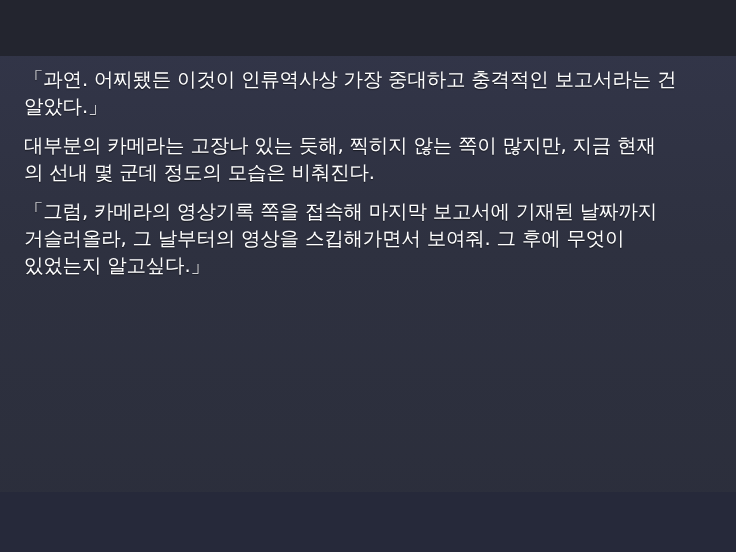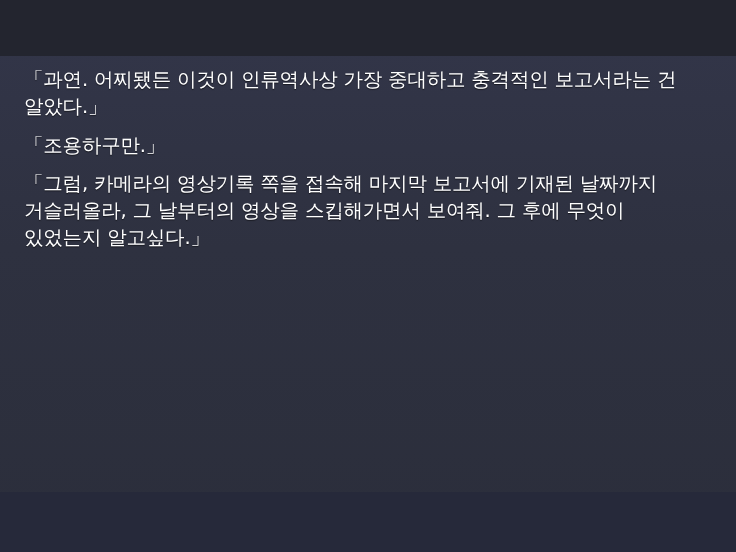--- a/index.html
+++ b/index.html
@@ -72,21 +72,22 @@
 </head>
 <body>
 
 <div id="page">
 
   <div id="top-band"></div>
 
   <div id="text-area">
     <p class="para">「과연. 어찌됐든 이것이 인류역사상 가장 중대하고 충격적인 보고서라는 건
 알았다.」</p>
-    <p class="para tight">「조용하구만.」</p>
+    <p class="para">대부분의 카메라는 고장나 있는 듯해, 찍히지 않는 쪽이 많지만, 지금 현재
+의 선내 몇 군데 정도의 모습은 비춰진다.</p>
     <p class="para">「그럼, 카메라의 영상기록 쪽을 접속해 마지막 보고서에 기재된 날짜까지
 거슬러올라, 그 날부터의 영상을 스킵해가면서 보여줘. 그 후에 무엇이
 있었는지 알고싶다.」</p>
   </div>
 
   <div id="bottom-band"></div>
 
 </div>
 
 </body></html>

